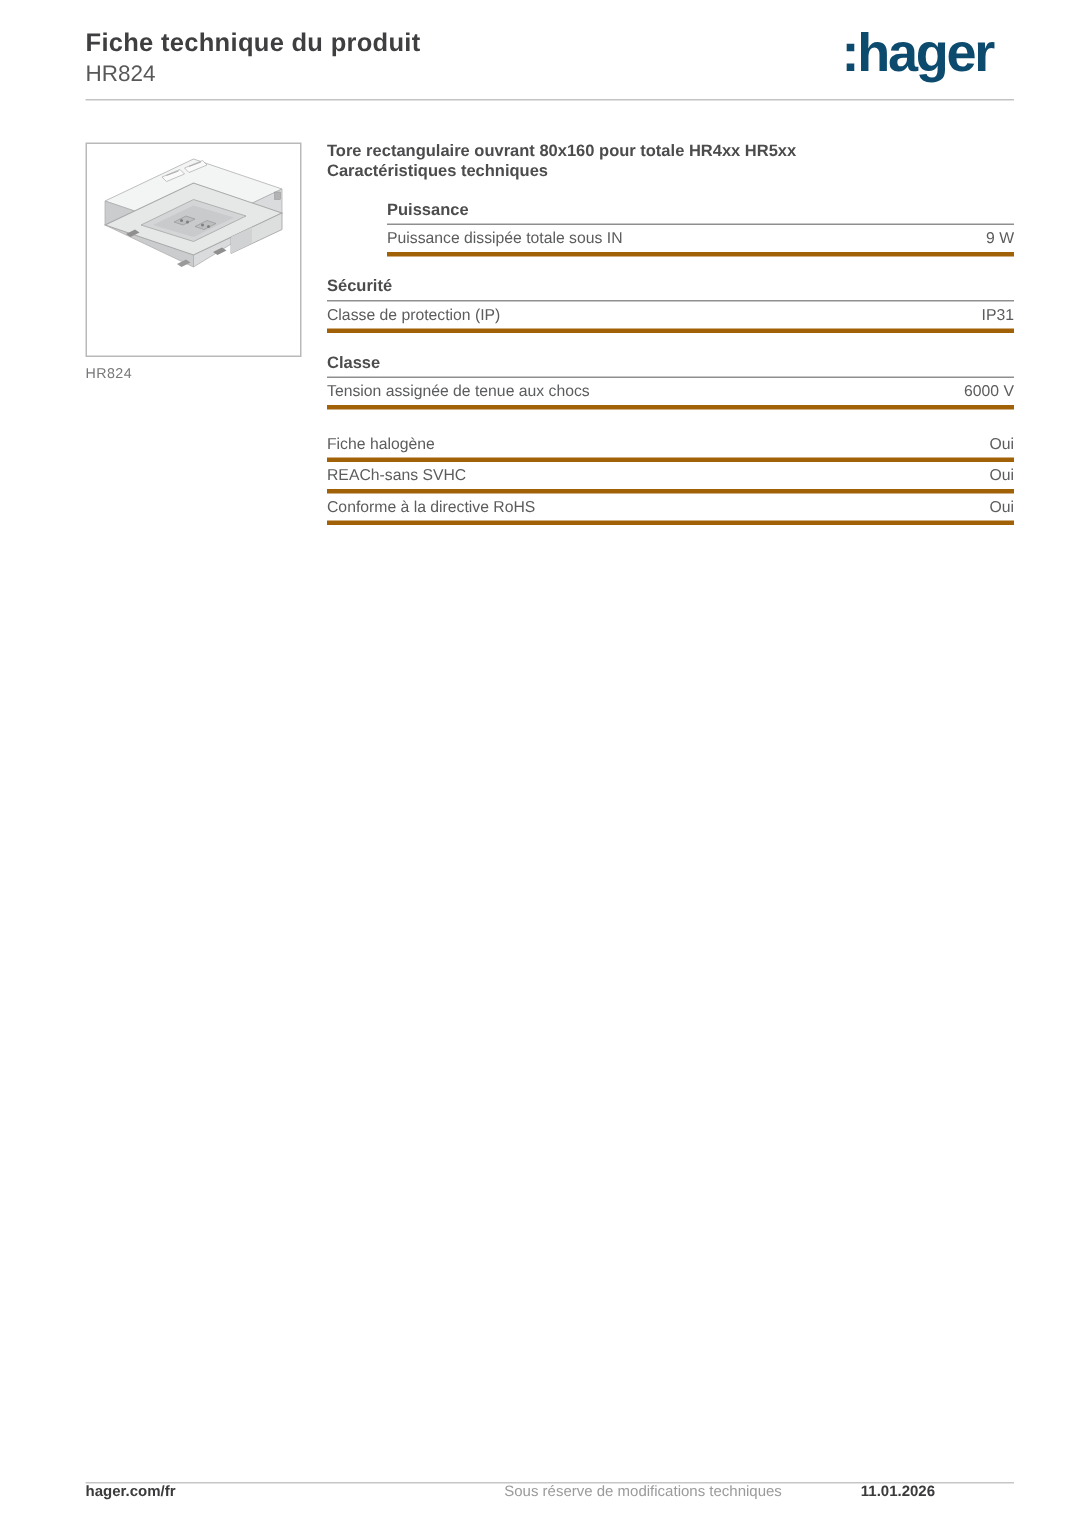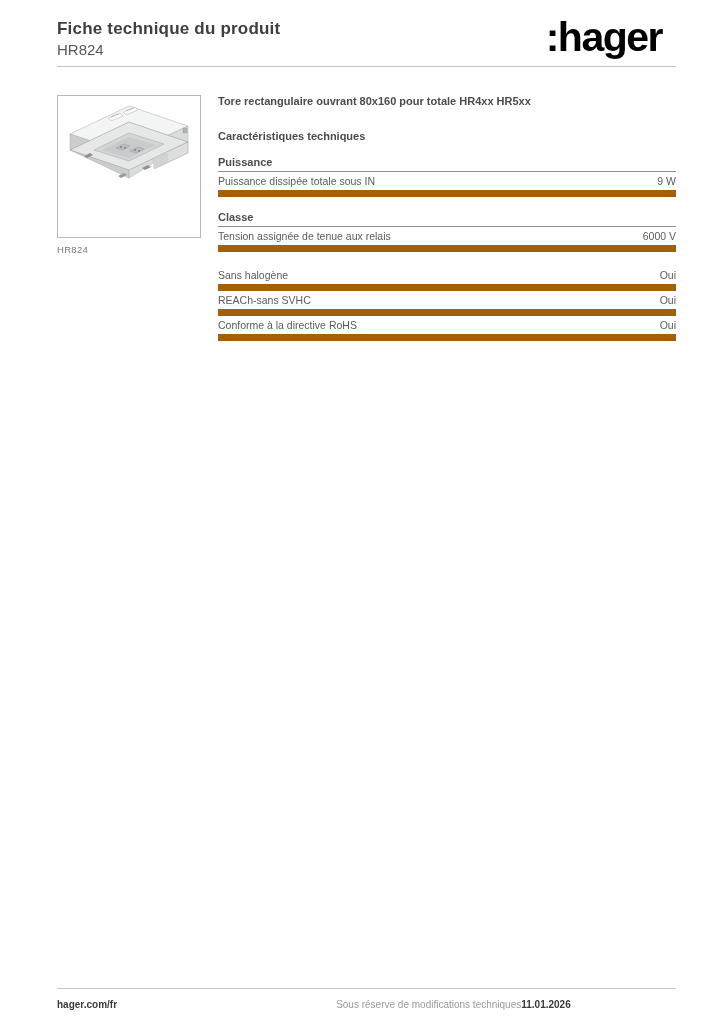--- a/index.html
+++ b/index.html
@@ -25,23 +25,23 @@
   .doc-subtitle {
     font-size: 15px;
     color: #58585a;
     margin-top: 3px;
     line-height: 1.1;
   }
   .logo {
     position: absolute;
     right: 14px;
     top: -6px;
-    font-size: 41px;
-    font-weight: bold;
-    color: #000000;
+    font-size: 36px;
+    font-weight: bold;
+    color: #0c4a6e;
     letter-spacing: -1.5px;
   }
   .header-rule {
     position: absolute;
     left: 57px; right: 48px; top: 66px;
     border-top: 1px solid #c3c3c3;
   }
 
   
   .product-figure { position: absolute; left: 57px; top: 95px; width: 144px; }
@@ -63,61 +63,59 @@
   .product-desc {
     font-size: 11px;
     font-weight: bold;
     color: #4c4c4e;
     line-height: 13px;
   }
   .table-title {
     font-size: 11px;
     font-weight: bold;
     color: #4c4c4e;
-    margin-top: 22px;
   }
   .sections { margin-top: 14px; }
   .section { margin-top: 14px; }
-  .section:first-child { margin-top: 0; }
+  .section:first-child { margin-top: 0; margin-left: 40px; }
   .section-title {
     font-size: 11px;
     font-weight: bold;
     color: #4c4c4e;
     padding-bottom: 3px;
     border-bottom: 1px solid #8f8f8f;
   }
   .spec-row {
     display: flex;
     justify-content: space-between;
     align-items: flex-end;
     font-size: 10.5px;
     color: #5b5c5e;
     padding: 3px 0 3px 0;
-    border-bottom: 7px solid #a16207;
+    border-bottom: 3px solid #a16207;
     line-height: 12px;
   }
   .spec-label { text-align: left; }
   .spec-value { text-align: right; white-space: nowrap; }
 
   
   .footer {
     position: absolute;
     left: 57px; right: 48px; top: 988px;
     border-top: 1px solid #c6c6c6;
   }
   .footer-row {
     display: flex;
     justify-content: space-between;
     align-items: baseline;
-    margin-top: 10px;
     font-size: 10px;
   }
   .footer-left  { font-weight: bold; color: #3a3a3c; flex: 1; text-align: left; }
   .footer-center{ color: #9b9b9d; flex: 2; text-align: right; }
-  .footer-right { font-weight: bold; color: #3a3a3c; flex: 1; text-align: left; }
+  .footer-right { font-weight: bold; color: #3a3a3c; flex: 1; text-align: center; }
 </style>
 </head>
 <body>
 
 <div class="page">
 
   <div class="header">
     <div class="doc-title">Fiche technique du produit</div>
     <div class="doc-subtitle">HR824</div>
     <div class="logo">:hager</div>
@@ -167,29 +165,36 @@
     <div class="table-title">Caractéristiques techniques</div>
     <div class="sections" id="sections">
         <div class="section">
           <div class="section-title">Puissance</div>
           <div class="spec-row">
             <span class="spec-label">Puissance dissipée totale sous IN</span>
             <span class="spec-value">9 W</span>
           </div>
         </div>
         <div class="section">
+          <div class="section-title">Sécurité</div>
+          <div class="spec-row">
+            <span class="spec-label">Classe de protection (IP)</span>
+            <span class="spec-value">IP31</span>
+          </div>
+        </div>
+        <div class="section">
           <div class="section-title">Classe</div>
           <div class="spec-row">
-            <span class="spec-label">Tension assignée de tenue aux relais</span>
+            <span class="spec-label">Tension assignée de tenue aux chocs</span>
             <span class="spec-value">6000 V</span>
           </div>
         </div>
         <div class="section">
           <div class="spec-row">
-            <span class="spec-label">Sans halogène</span>
+            <span class="spec-label">Fiche halogène</span>
             <span class="spec-value">Oui</span>
           </div>
           <div class="spec-row">
             <span class="spec-label">REACh-sans SVHC</span>
             <span class="spec-value">Oui</span>
           </div>
           <div class="spec-row">
             <span class="spec-label">Conforme à la directive RoHS</span>
             <span class="spec-value">Oui</span>
           </div>

